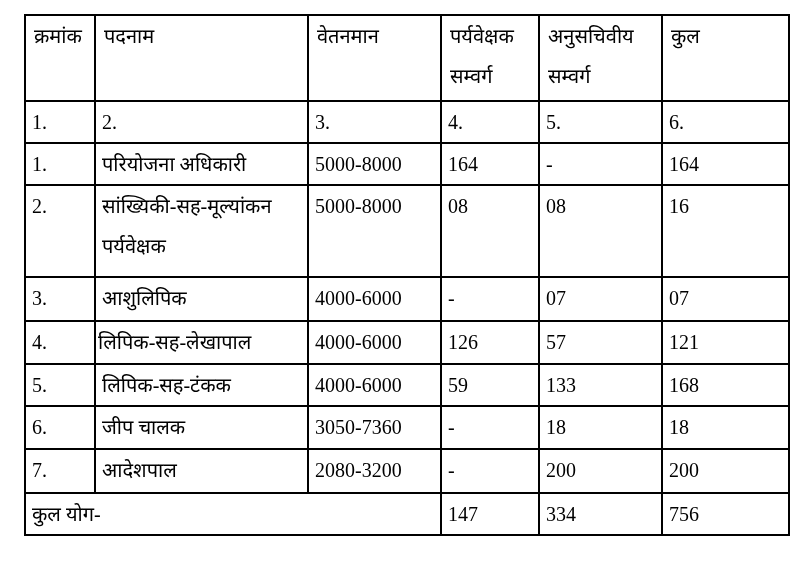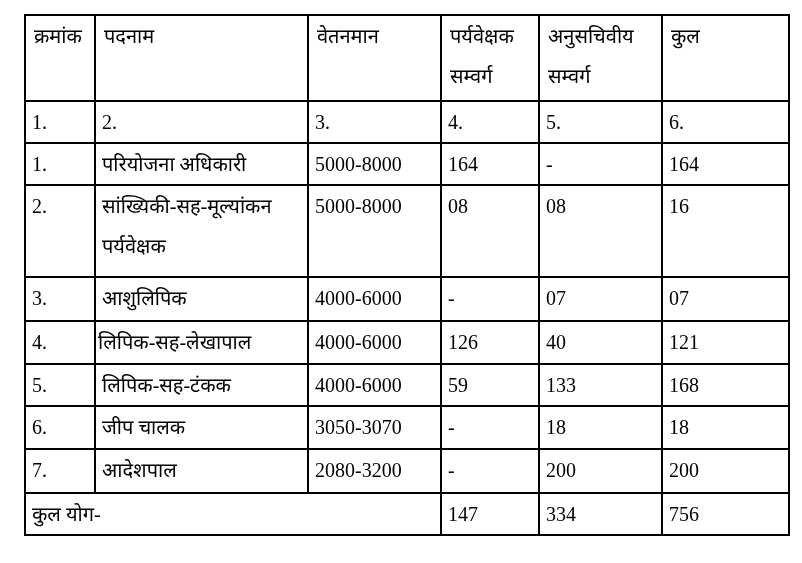--- a/index.html
+++ b/index.html
@@ -100,35 +100,35 @@
         <td class="pay">4000-6000</td>
         <td class="ctr">-</td>
         <td class="ctr">07</td>
         <td class="ctr">07</td>
       </tr>
       <tr style="height:43px">
         <td class="al">4.</td>
         <td class="desig" style="padding-left:2px">लिपिक-सह-लेखापाल</td>
         <td class="pay">4000-6000</td>
         <td class="ctr">126</td>
-        <td class="ctr">40</td>
+        <td class="ctr">57</td>
         <td class="ctr">121</td>
       </tr>
       <tr style="height:41px">
         <td class="al">5.</td>
         <td class="desig">लिपिक-सह-टंकक</td>
         <td class="pay">4000-6000</td>
         <td class="ctr">59</td>
         <td class="ctr">133</td>
         <td class="ctr">168</td>
       </tr>
       <tr style="height:43px">
         <td class="al">6.</td>
         <td class="desig">जीप चालक</td>
-        <td class="pay">3050-3070</td>
+        <td class="pay">3050-7360</td>
         <td class="ctr">-</td>
         <td class="ctr">18</td>
         <td class="ctr">18</td>
       </tr>
       <tr style="height:44px">
         <td class="al">7.</td>
         <td class="desig">आदेशपाल</td>
         <td class="pay">2080-3200</td>
         <td class="ctr">-</td>
         <td class="ctr">200</td>

